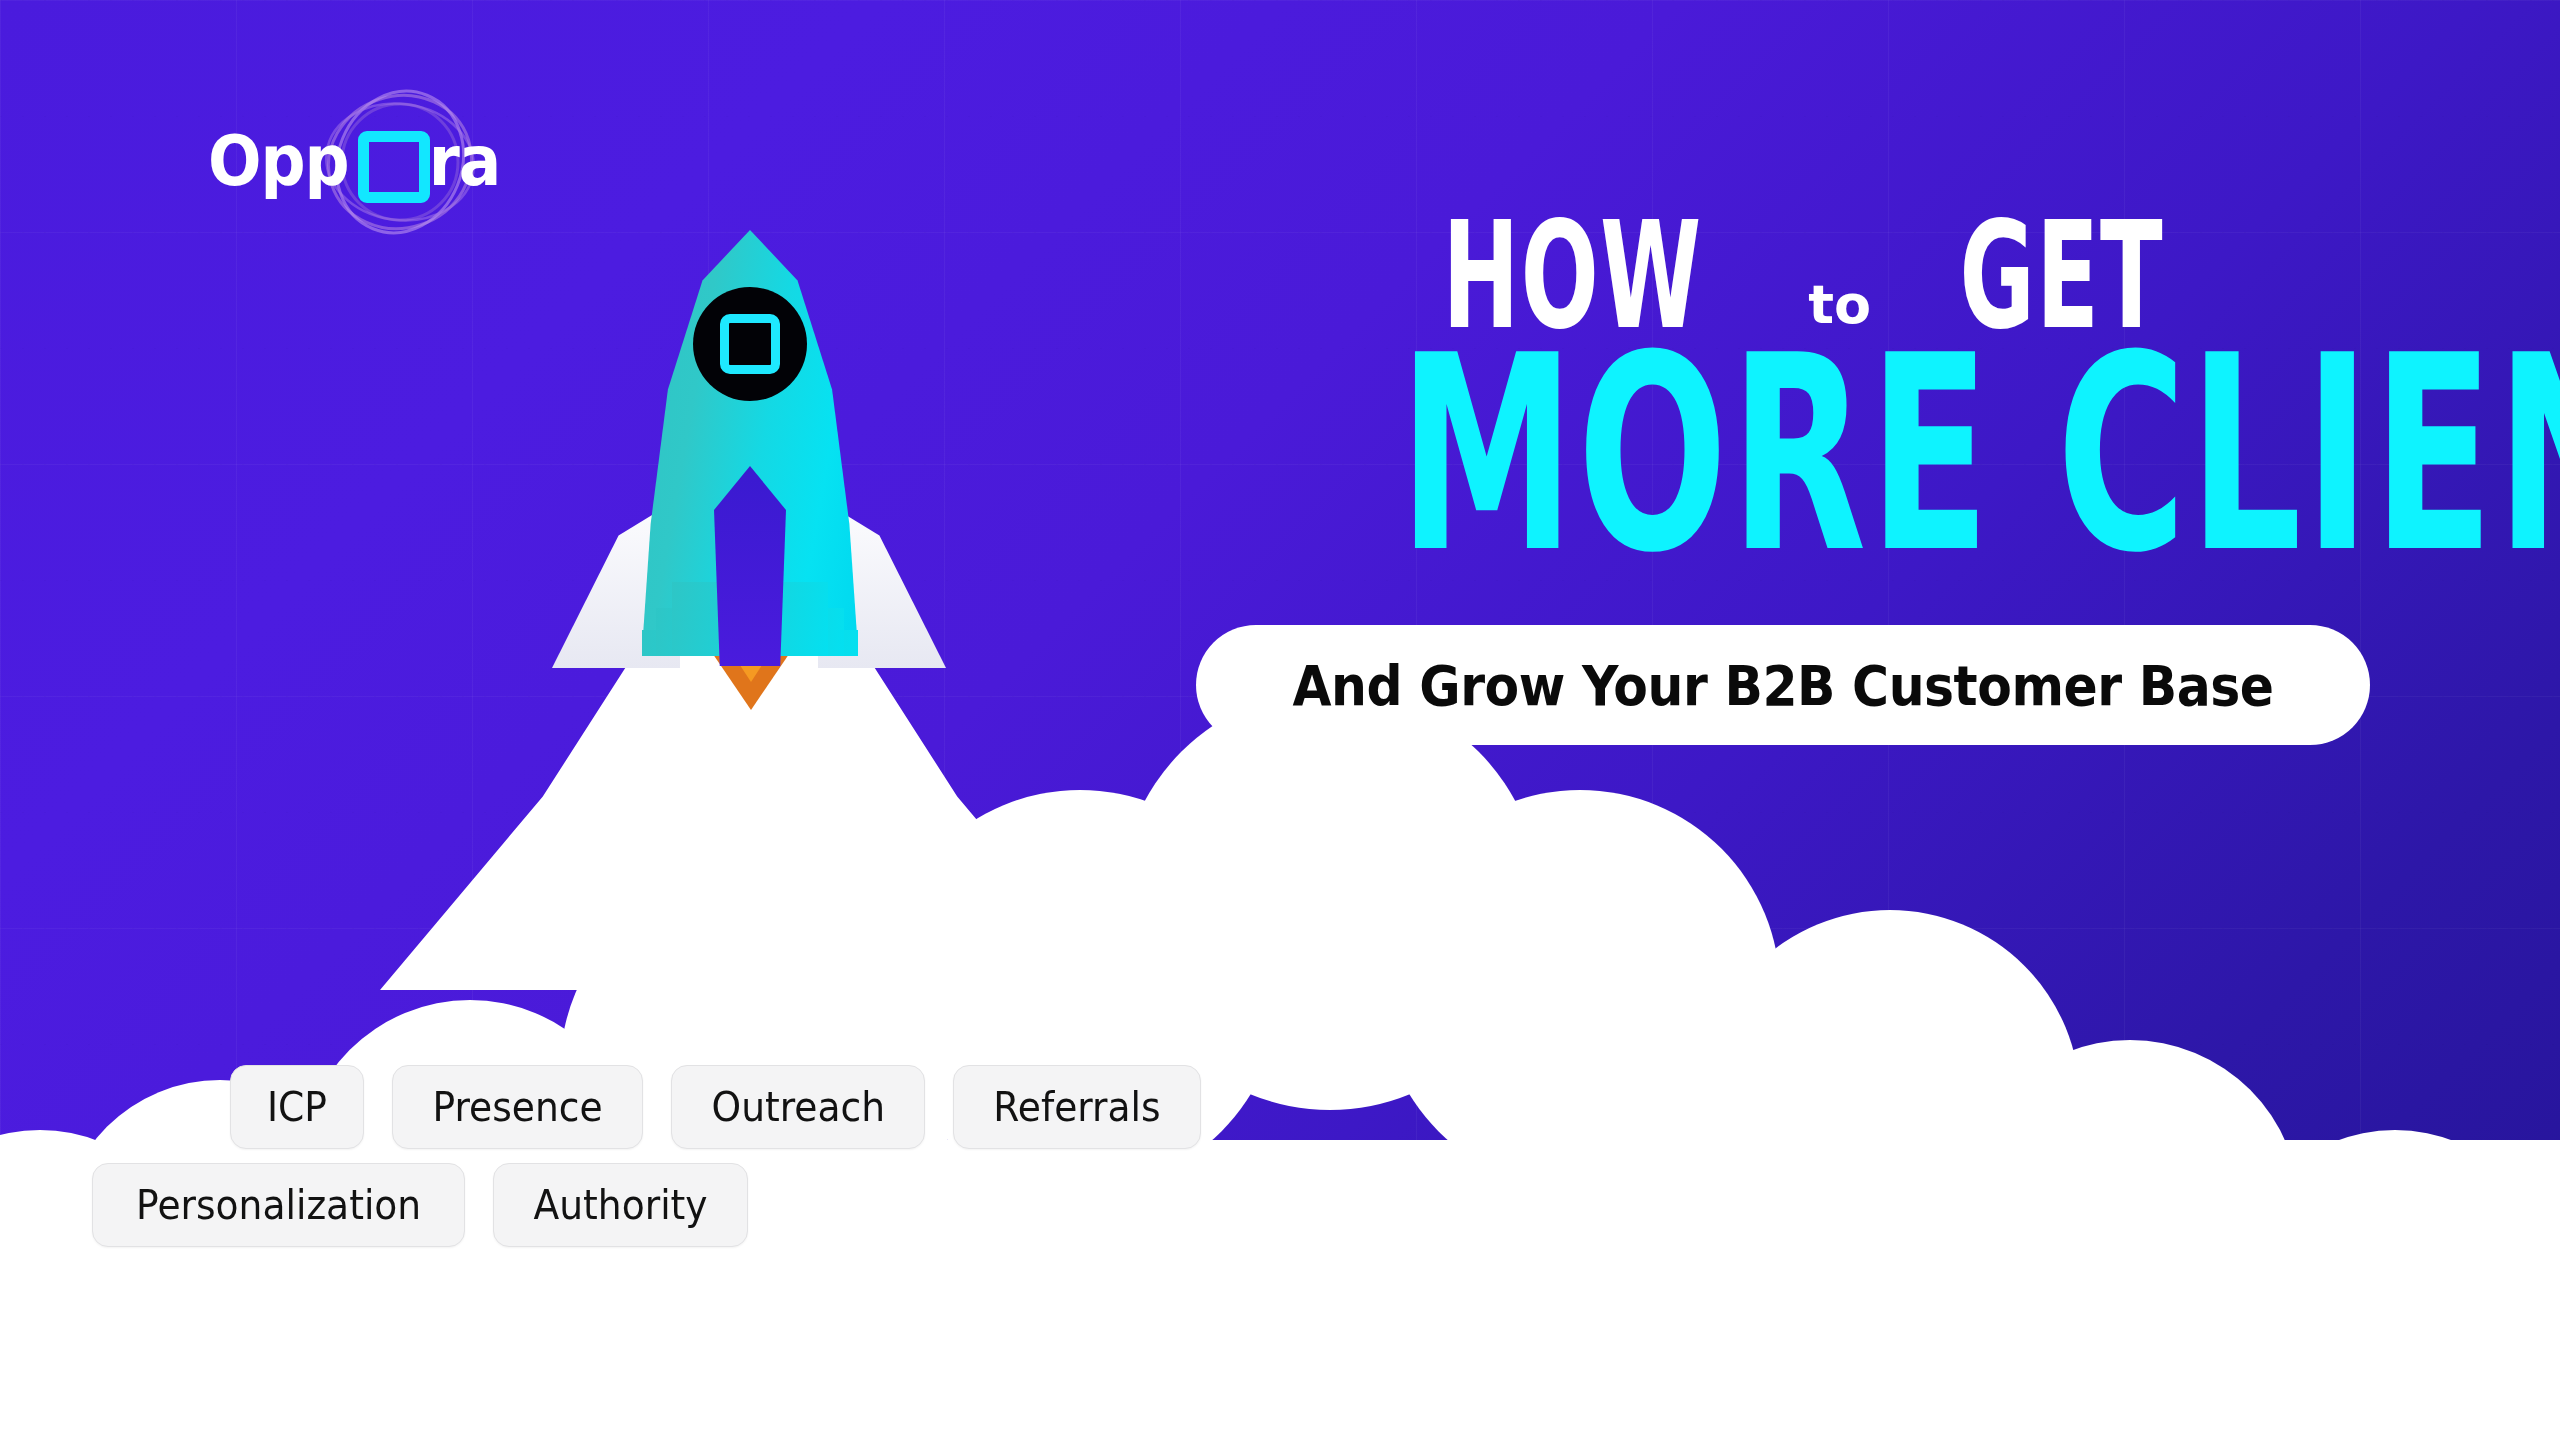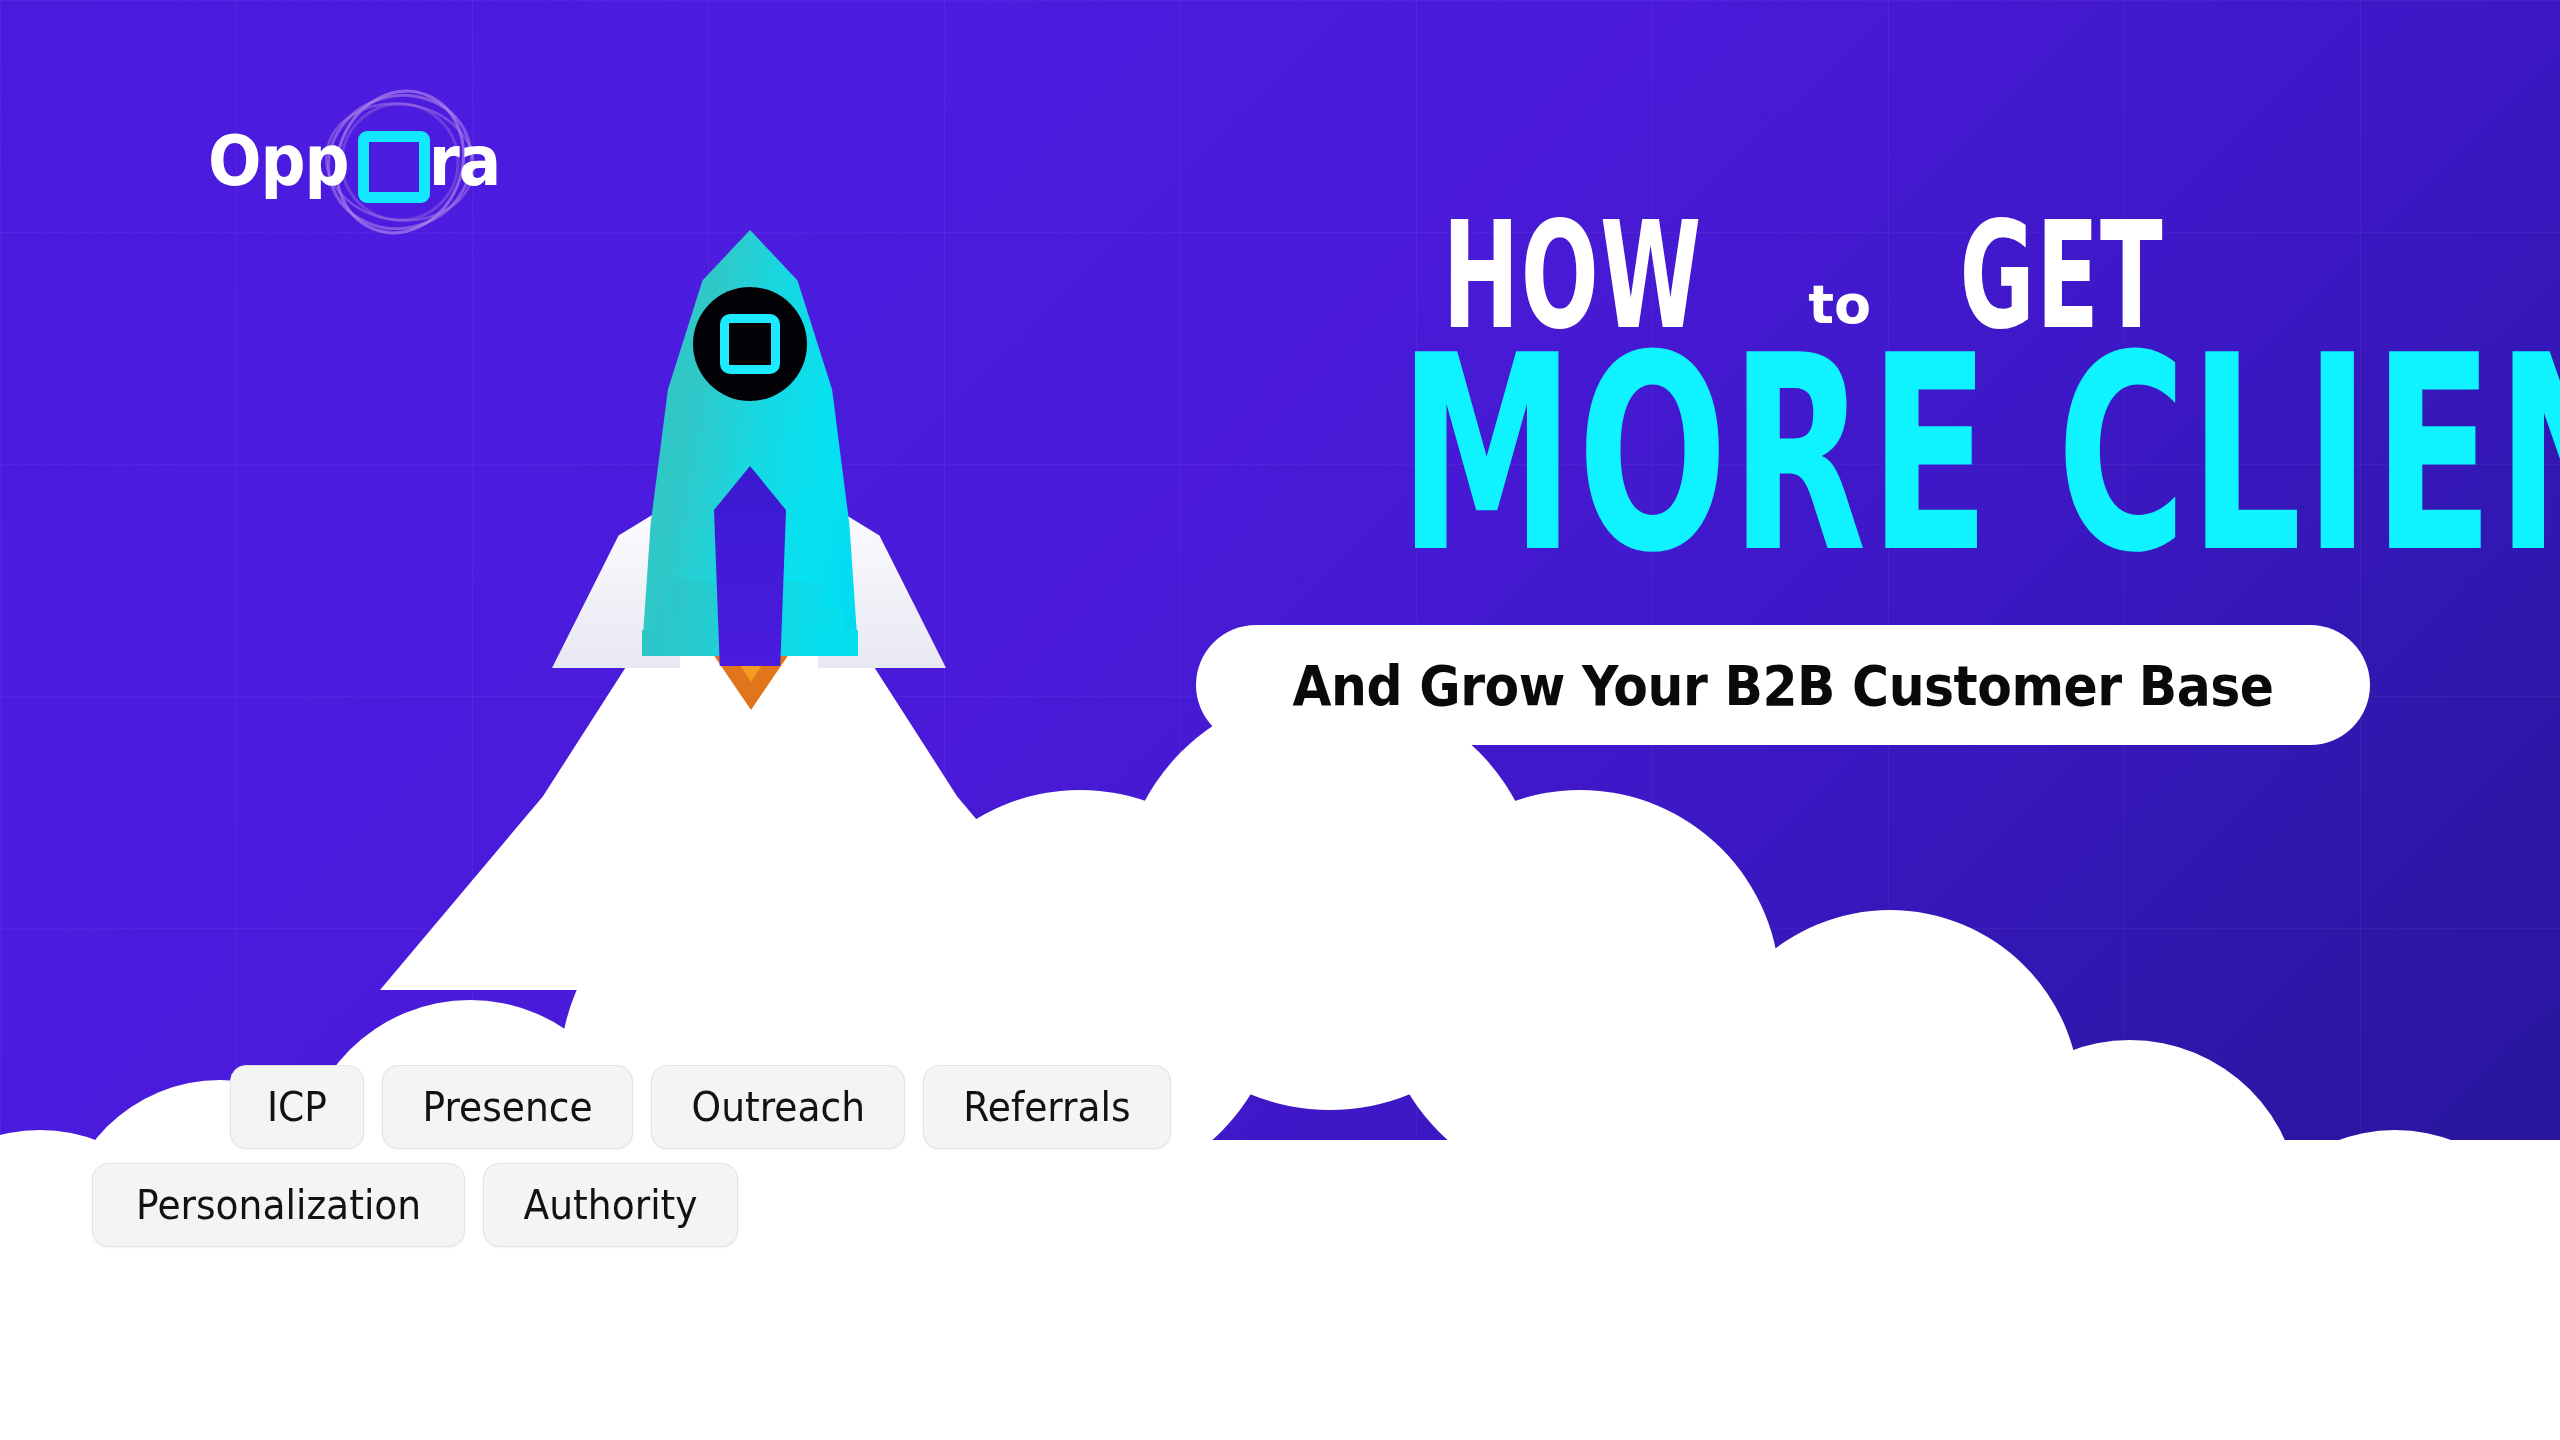--- a/index.html
+++ b/index.html
@@ -81,21 +81,21 @@
     transform:scaleX(.655);transform-origin:center top;white-space:nowrap;text-align:center;letter-spacing:4px;
     margin-top:4px;}
 
   #subtitle{position:absolute;left:1196px;top:625px;width:1174px;height:120px;background:#fff;border-radius:60px;
     display:flex;align-items:center;justify-content:center;}
   #subtitle span{color:#0a0a0a;font-family:"DejaVu Sans",sans-serif;font-weight:700;font-size:56px;
     transform:scaleX(.9);white-space:nowrap;letter-spacing:-.5px;}
 
   
   #tags{position:absolute;left:92px;top:1065px;width:1420px;}
-  .tag-row{display:flex;gap:18px;margin-bottom:14px;}
+  .tag-row{display:flex;gap:28px;margin-bottom:14px;}
   .tag-row.r1{margin-left:138px;}
   .tag-row.r2{margin-left:0px;}
   .tag{background:#f4f4f5;border:1px solid #e2e2e4;border-radius:16px;height:82px;
     display:flex;align-items:center;justify-content:center;padding:0 34px;
     box-shadow:0 1px 2px rgba(0,0,0,.05);}
   .tag span{color:#121212;font-family:"DejaVu Sans",sans-serif;font-size:40px;font-weight:400;
     transform:scaleX(.94);white-space:nowrap;}
 </style>
 </head>
 <body>

